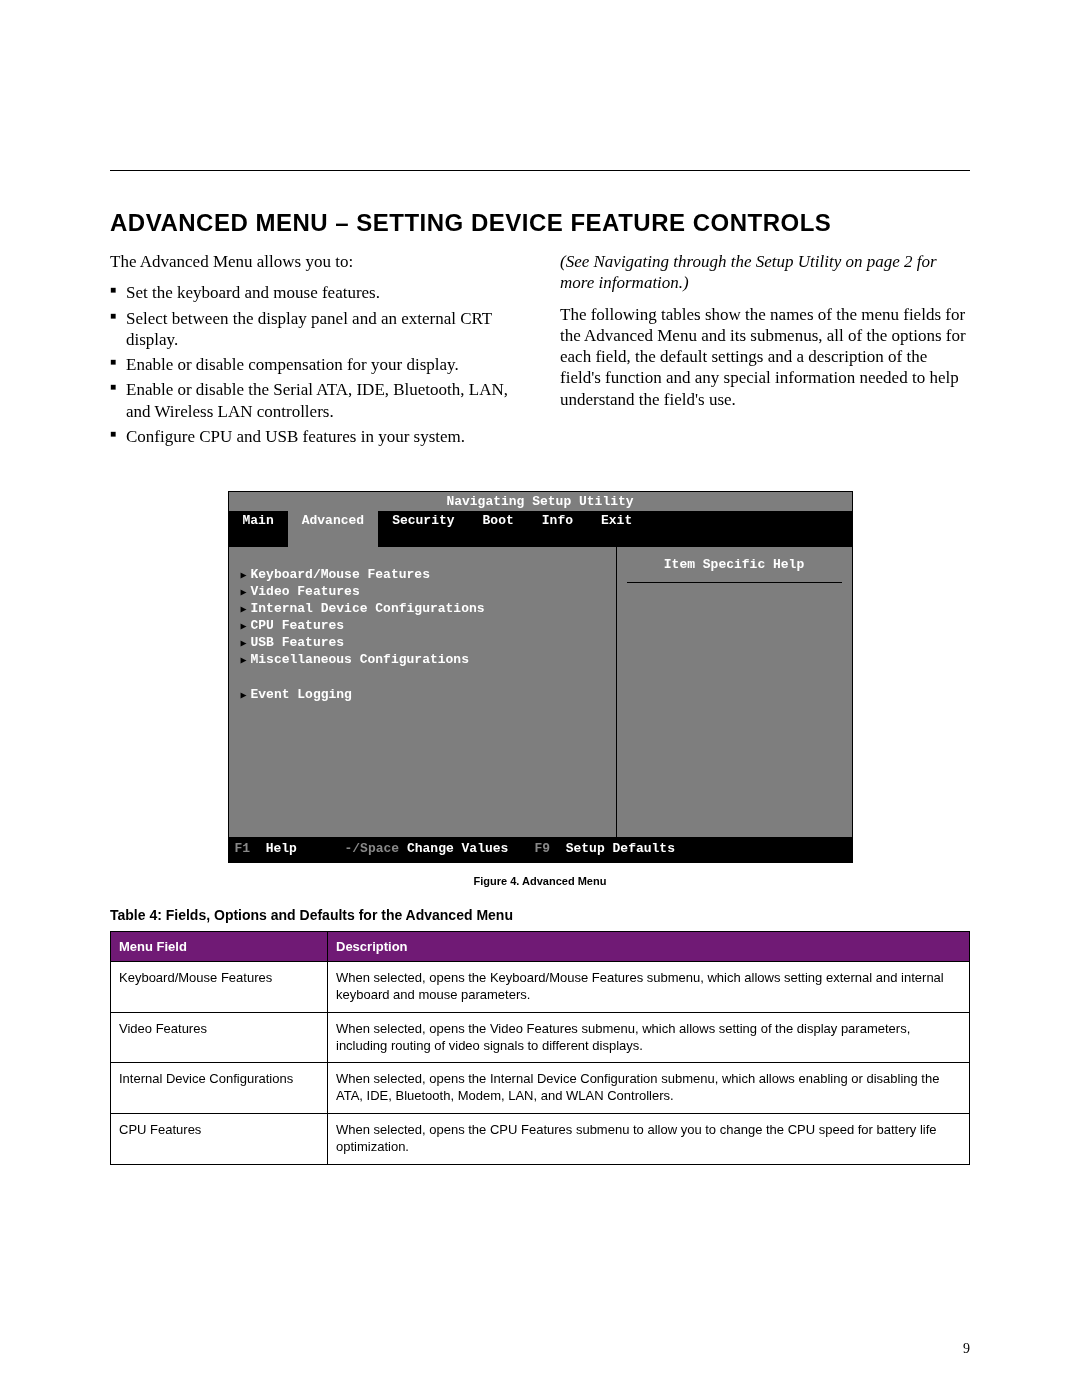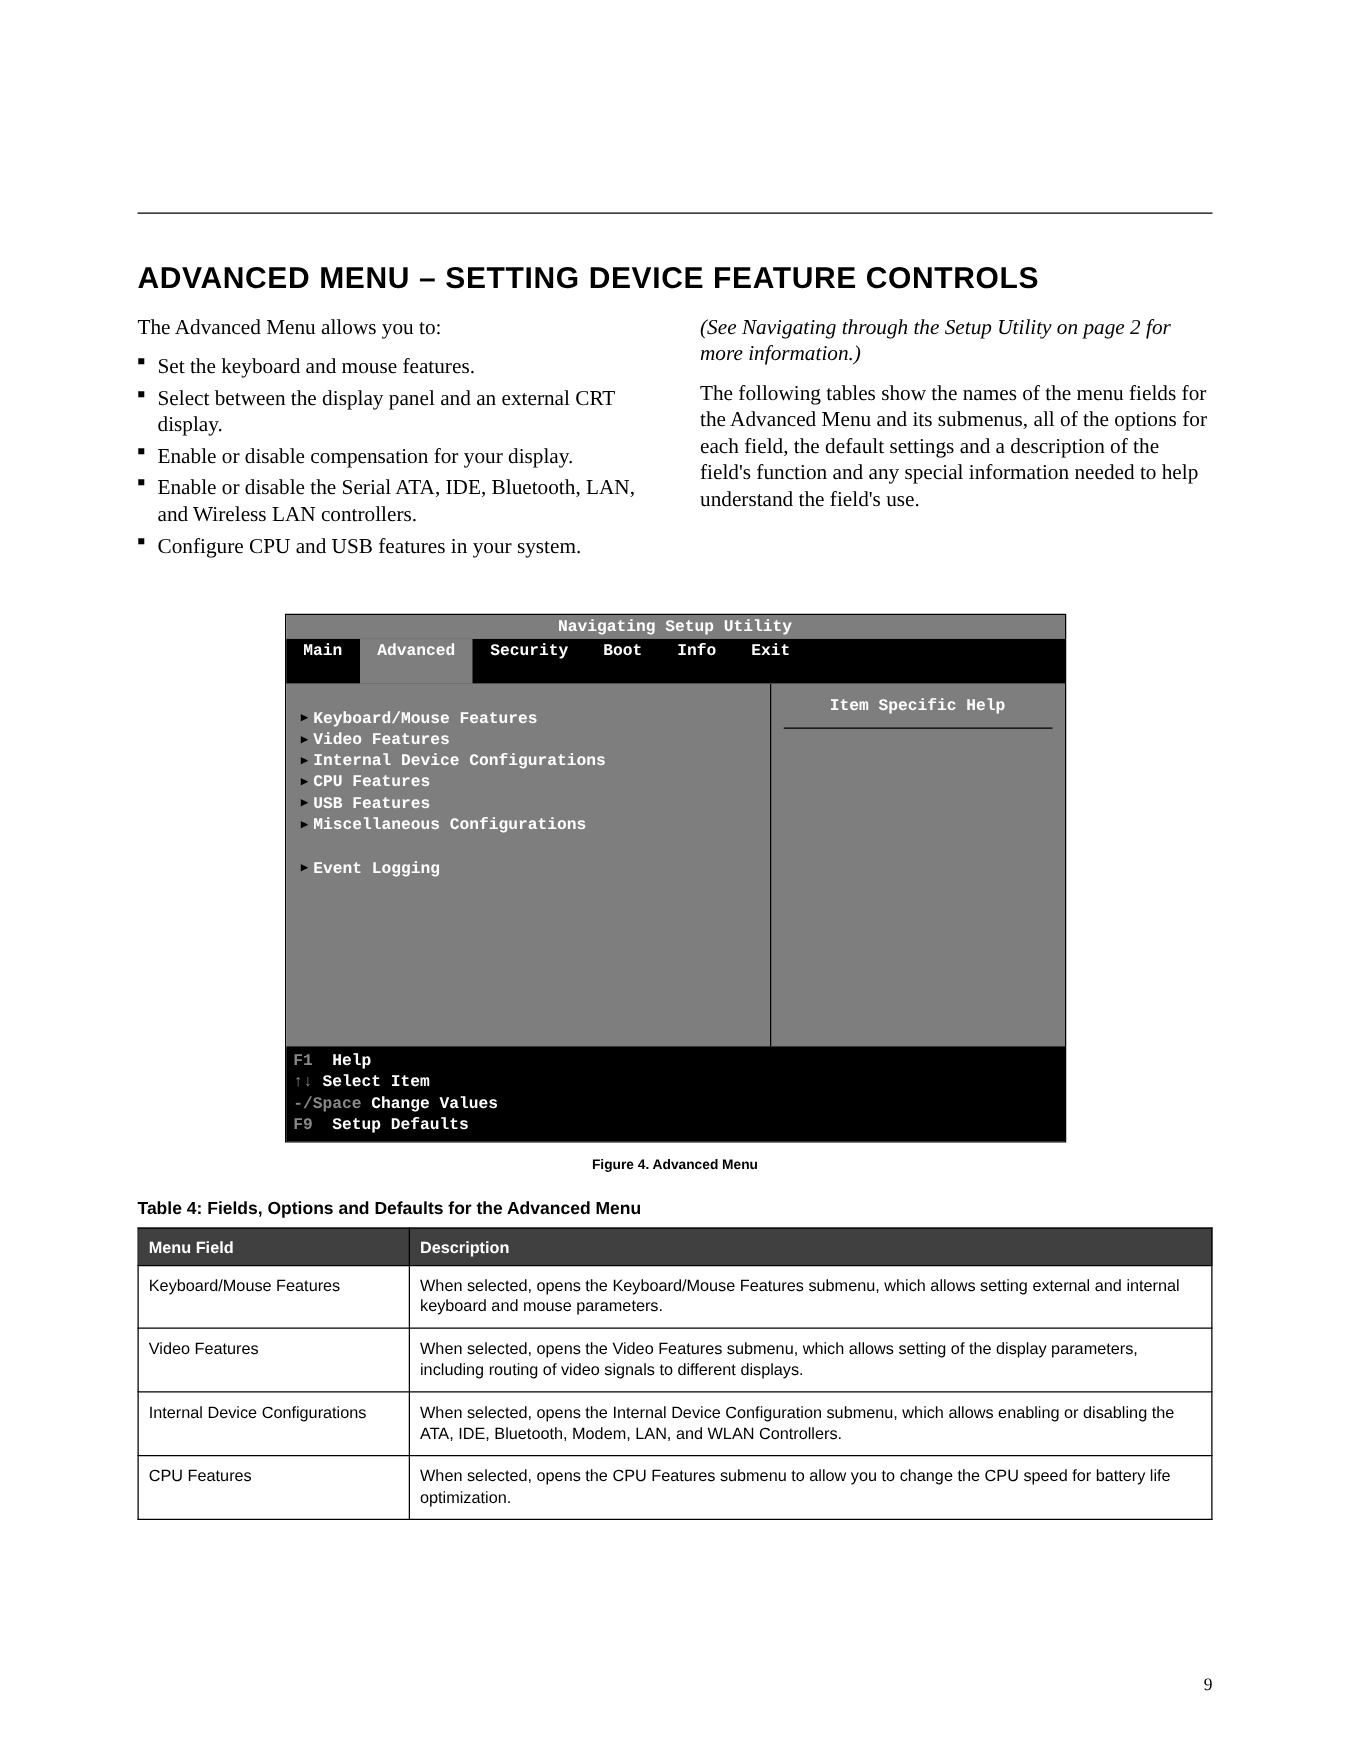--- a/index.html
+++ b/index.html
@@ -131,21 +131,21 @@
   }
   .bios-item.group-gap { margin-top: 20px; }
   .bios-footer {
     background: #000;
     color: #fff;
     padding: 4px 6px;
     font-weight: bold;
     line-height: 1.3;
   }
   .bios-footer .fkey { color: #888; }
-  .bios-footer-row { display: flex; flex-direction: column; }
+  .bios-footer-row { display: flex; }
   .bfc1 { width: 110px; }
   .bfc2 { width: 180px; }
   .bfc3 { width: 190px; }
   .bfc4 { flex: 1; }
 
   .figure-caption {
     font-family: Arial, Helvetica, sans-serif;
     font-size: 11px;
     font-weight: bold;
     text-align: center;
@@ -157,21 +157,21 @@
     font-weight: bold;
     margin-bottom: 8px;
   }
   table.field-table {
     width: 100%;
     border-collapse: collapse;
     font-family: Arial, Helvetica, sans-serif;
     font-size: 13px;
   }
   table.field-table th {
-    background: #404040;
+    background: #701a75;
     color: #fff;
     text-align: left;
     padding: 7px 8px;
     border: 1px solid #000;
     font-weight: bold;
   }
   table.field-table td {
     border: 1px solid #000;
     padding: 8px;
     vertical-align: top;
@@ -254,21 +254,20 @@
               <span>Event Logging</span>
             </div>
         </div>
         <div class="bios-right">
           <div class="bios-help-title">Item Specific Help</div>
         </div>
       </div>
       <div class="bios-footer">
         <div class="bios-footer-row">
           <div class="bfc1"><span class="fkey">F1</span>&nbsp;&nbsp;<span>Help</span></div>
-          <div class="bfc2"><span class="fkey">↑↓</span>&nbsp;<span>Select Item</span></div>
           <div class="bfc3"><span class="fkey">-/Space</span>&nbsp;<span>Change Values</span></div>
           <div class="bfc4"><span class="fkey">F9</span>&nbsp;&nbsp;<span>Setup Defaults</span></div>
         </div>
       </div>
     </div>
   </div>
 
   <div class="figure-caption">Figure 4.  Advanced Menu</div>
 
   <div class="table-caption">Table 4: Fields, Options and Defaults for the Advanced Menu</div>

